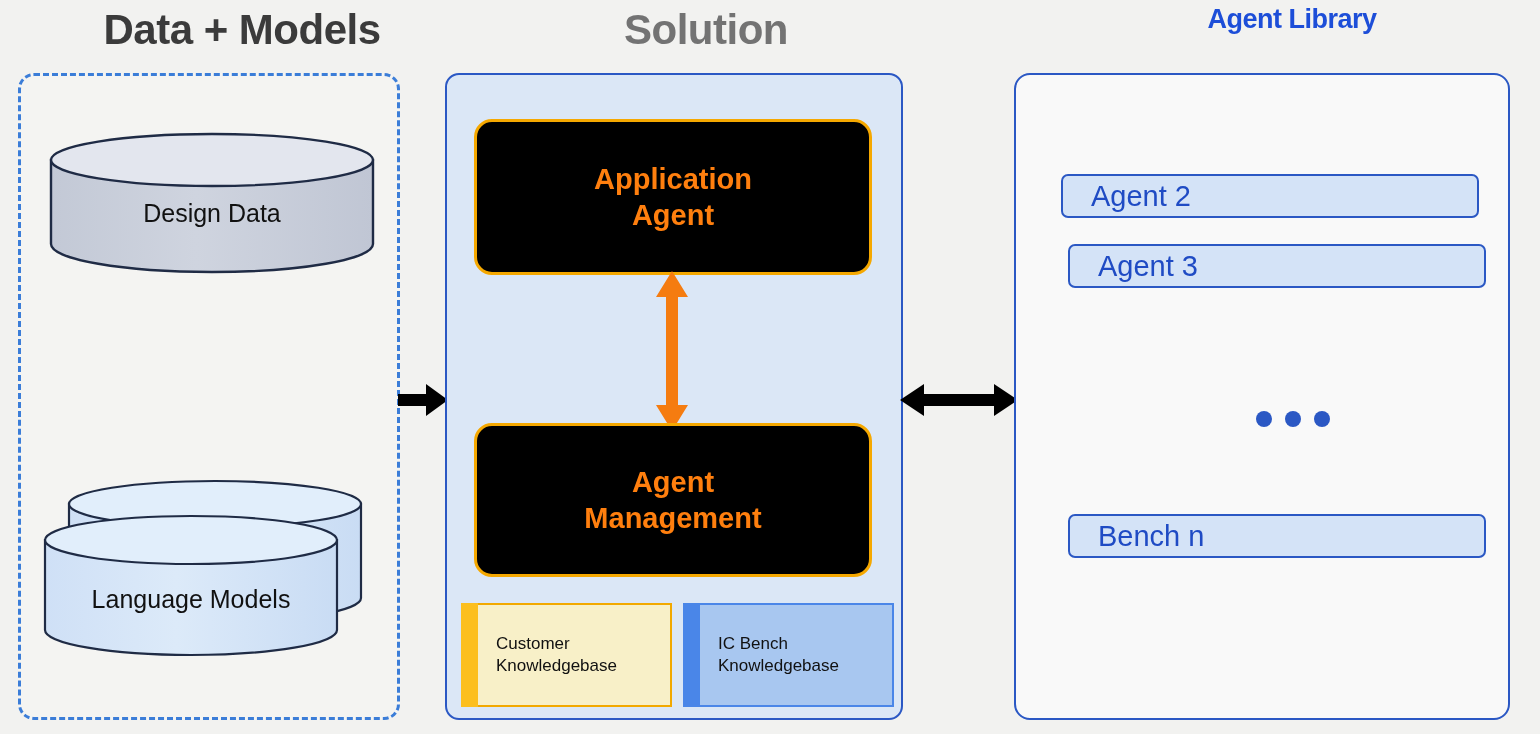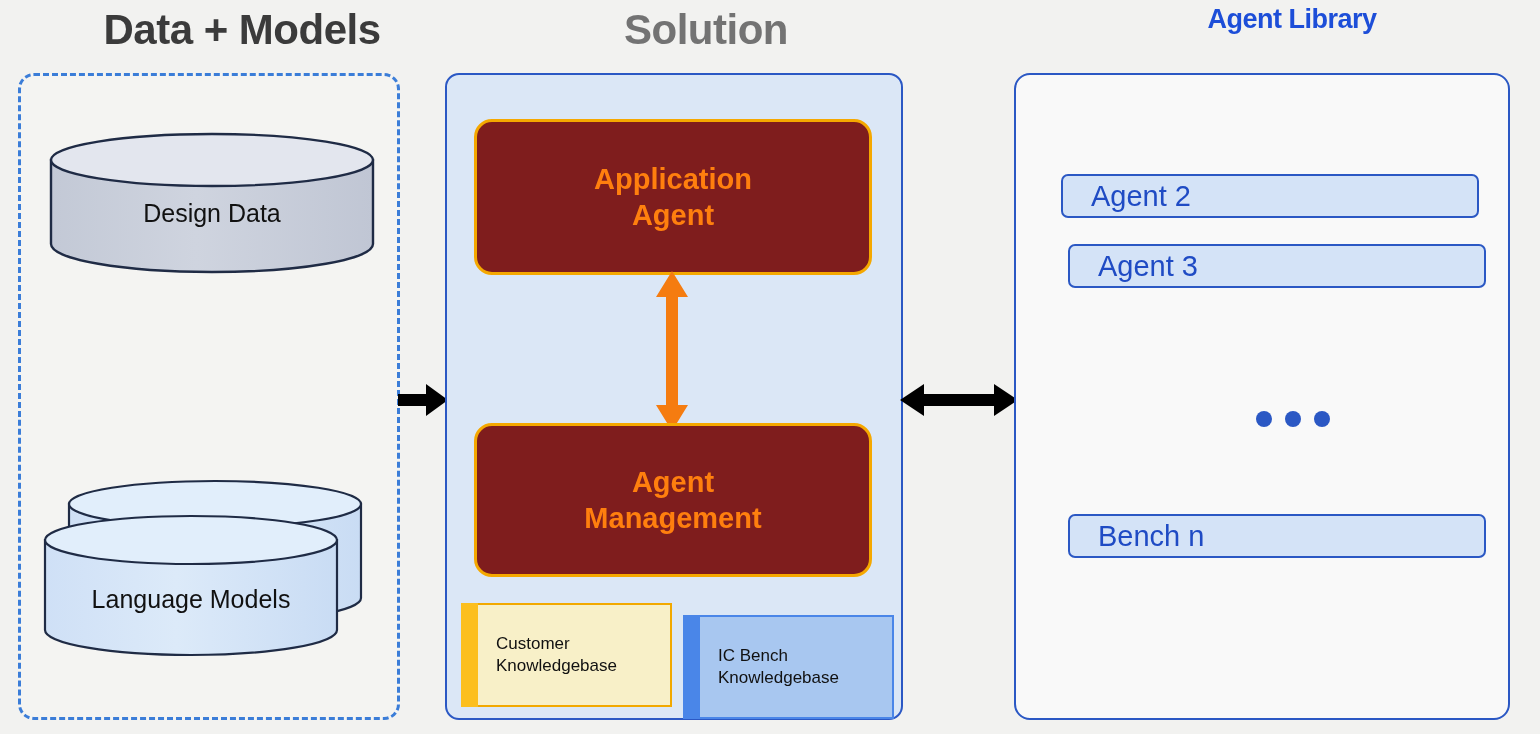--- a/index.html
+++ b/index.html
@@ -67,21 +67,21 @@
     left: 445px; top: 73px;
     width: 458px; height: 647px;
     border: 2px solid #2b58c4;
     border-radius: 14px;
     background: #dbe7f6;
     box-sizing: border-box;
   }
 
   .agent-box {
     position: absolute;
-    background: #7f1d1d;
+    background: #000000;
     border: 3px solid #f5a800;
     border-radius: 18px;
     box-sizing: border-box;
     display: flex;
     align-items: center;
     justify-content: center;
     text-align: center;
     color: #ff7f0e;
     font-weight: bold;
     font-size: 29px;
@@ -128,21 +128,21 @@
     padding-left: 18px;
     box-sizing: border-box;
   }
   #kb-customer { left: 14px; top: 528px; width: 211px; }
   #kb-customer .kb-bar { background: #fcbf1e; }
   #kb-customer .kb-body {
     background: #f8f0c8;
     border: 2px solid #f2a900;
     border-left: none;
   }
-  #kb-icbench { left: 236px; top: 528px; width: 211px; margin-top: 12px; }
+  #kb-icbench { left: 236px; top: 528px; width: 211px; }
   #kb-icbench .kb-bar { background: #4a86e8; }
   #kb-icbench .kb-body {
     background: #a8c7f0;
     border: 2px solid #4a86e8;
     border-left: none;
   }
 
   
   #panel-library {
     position: absolute;

